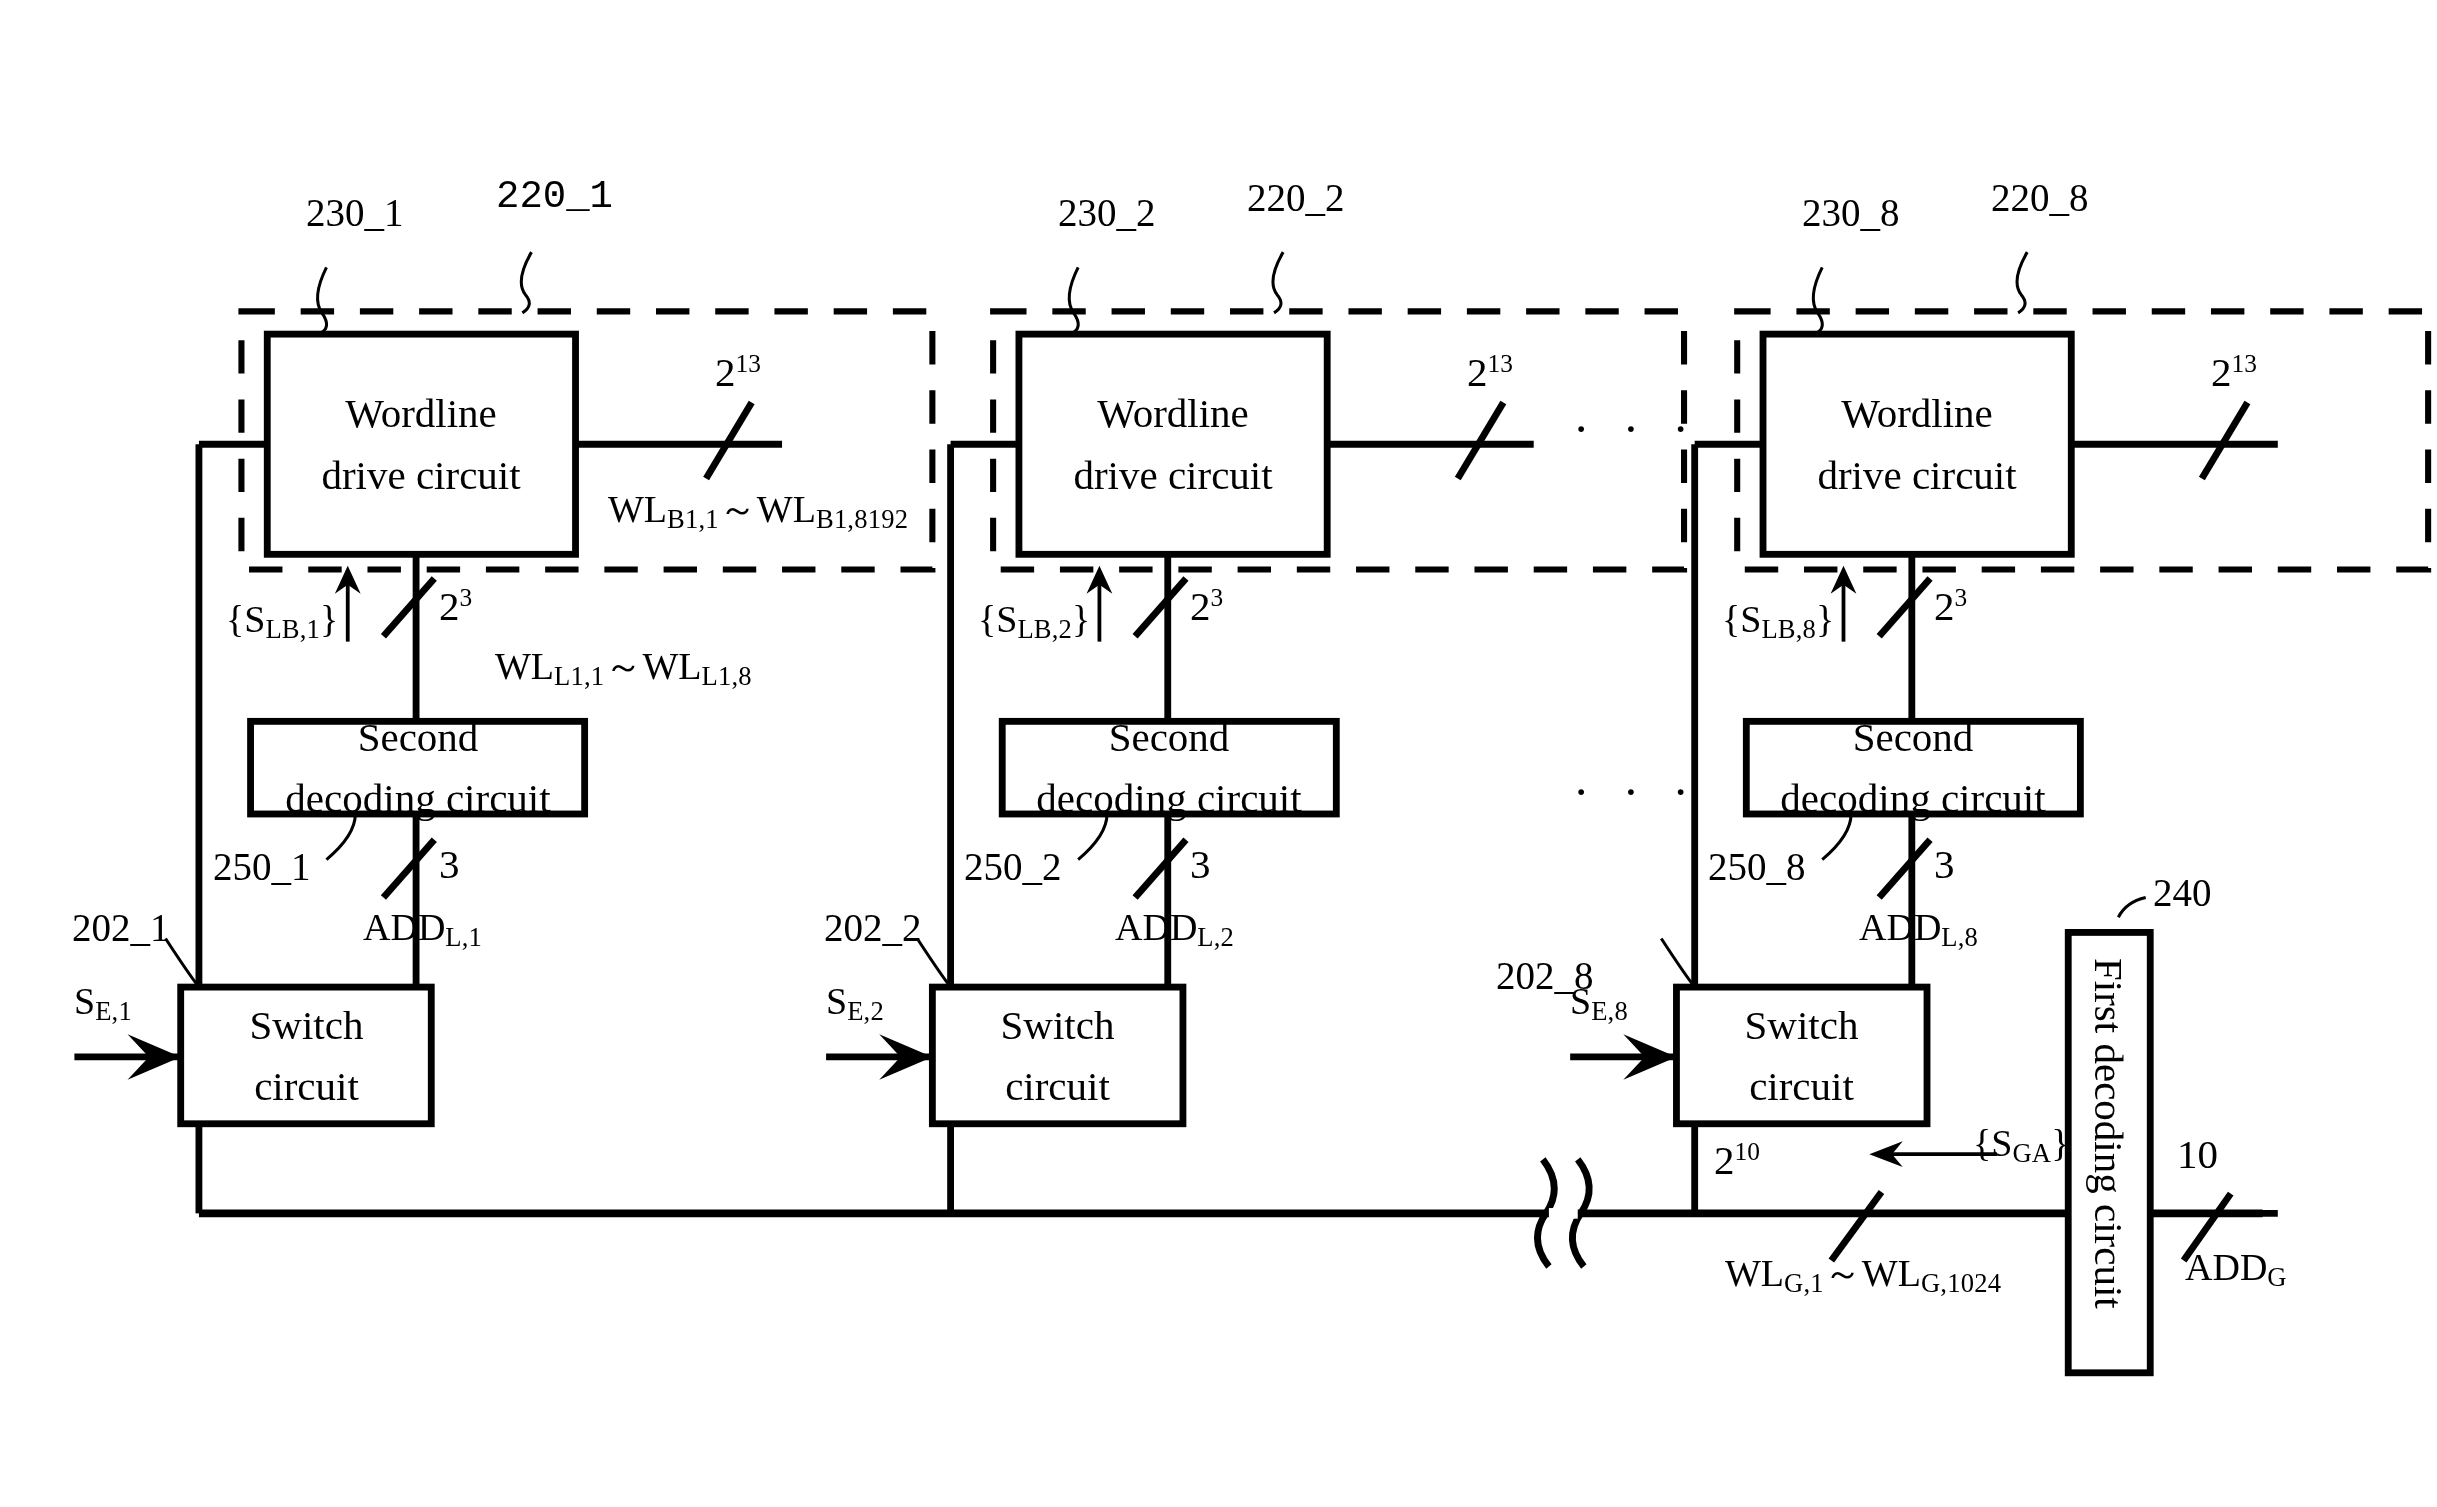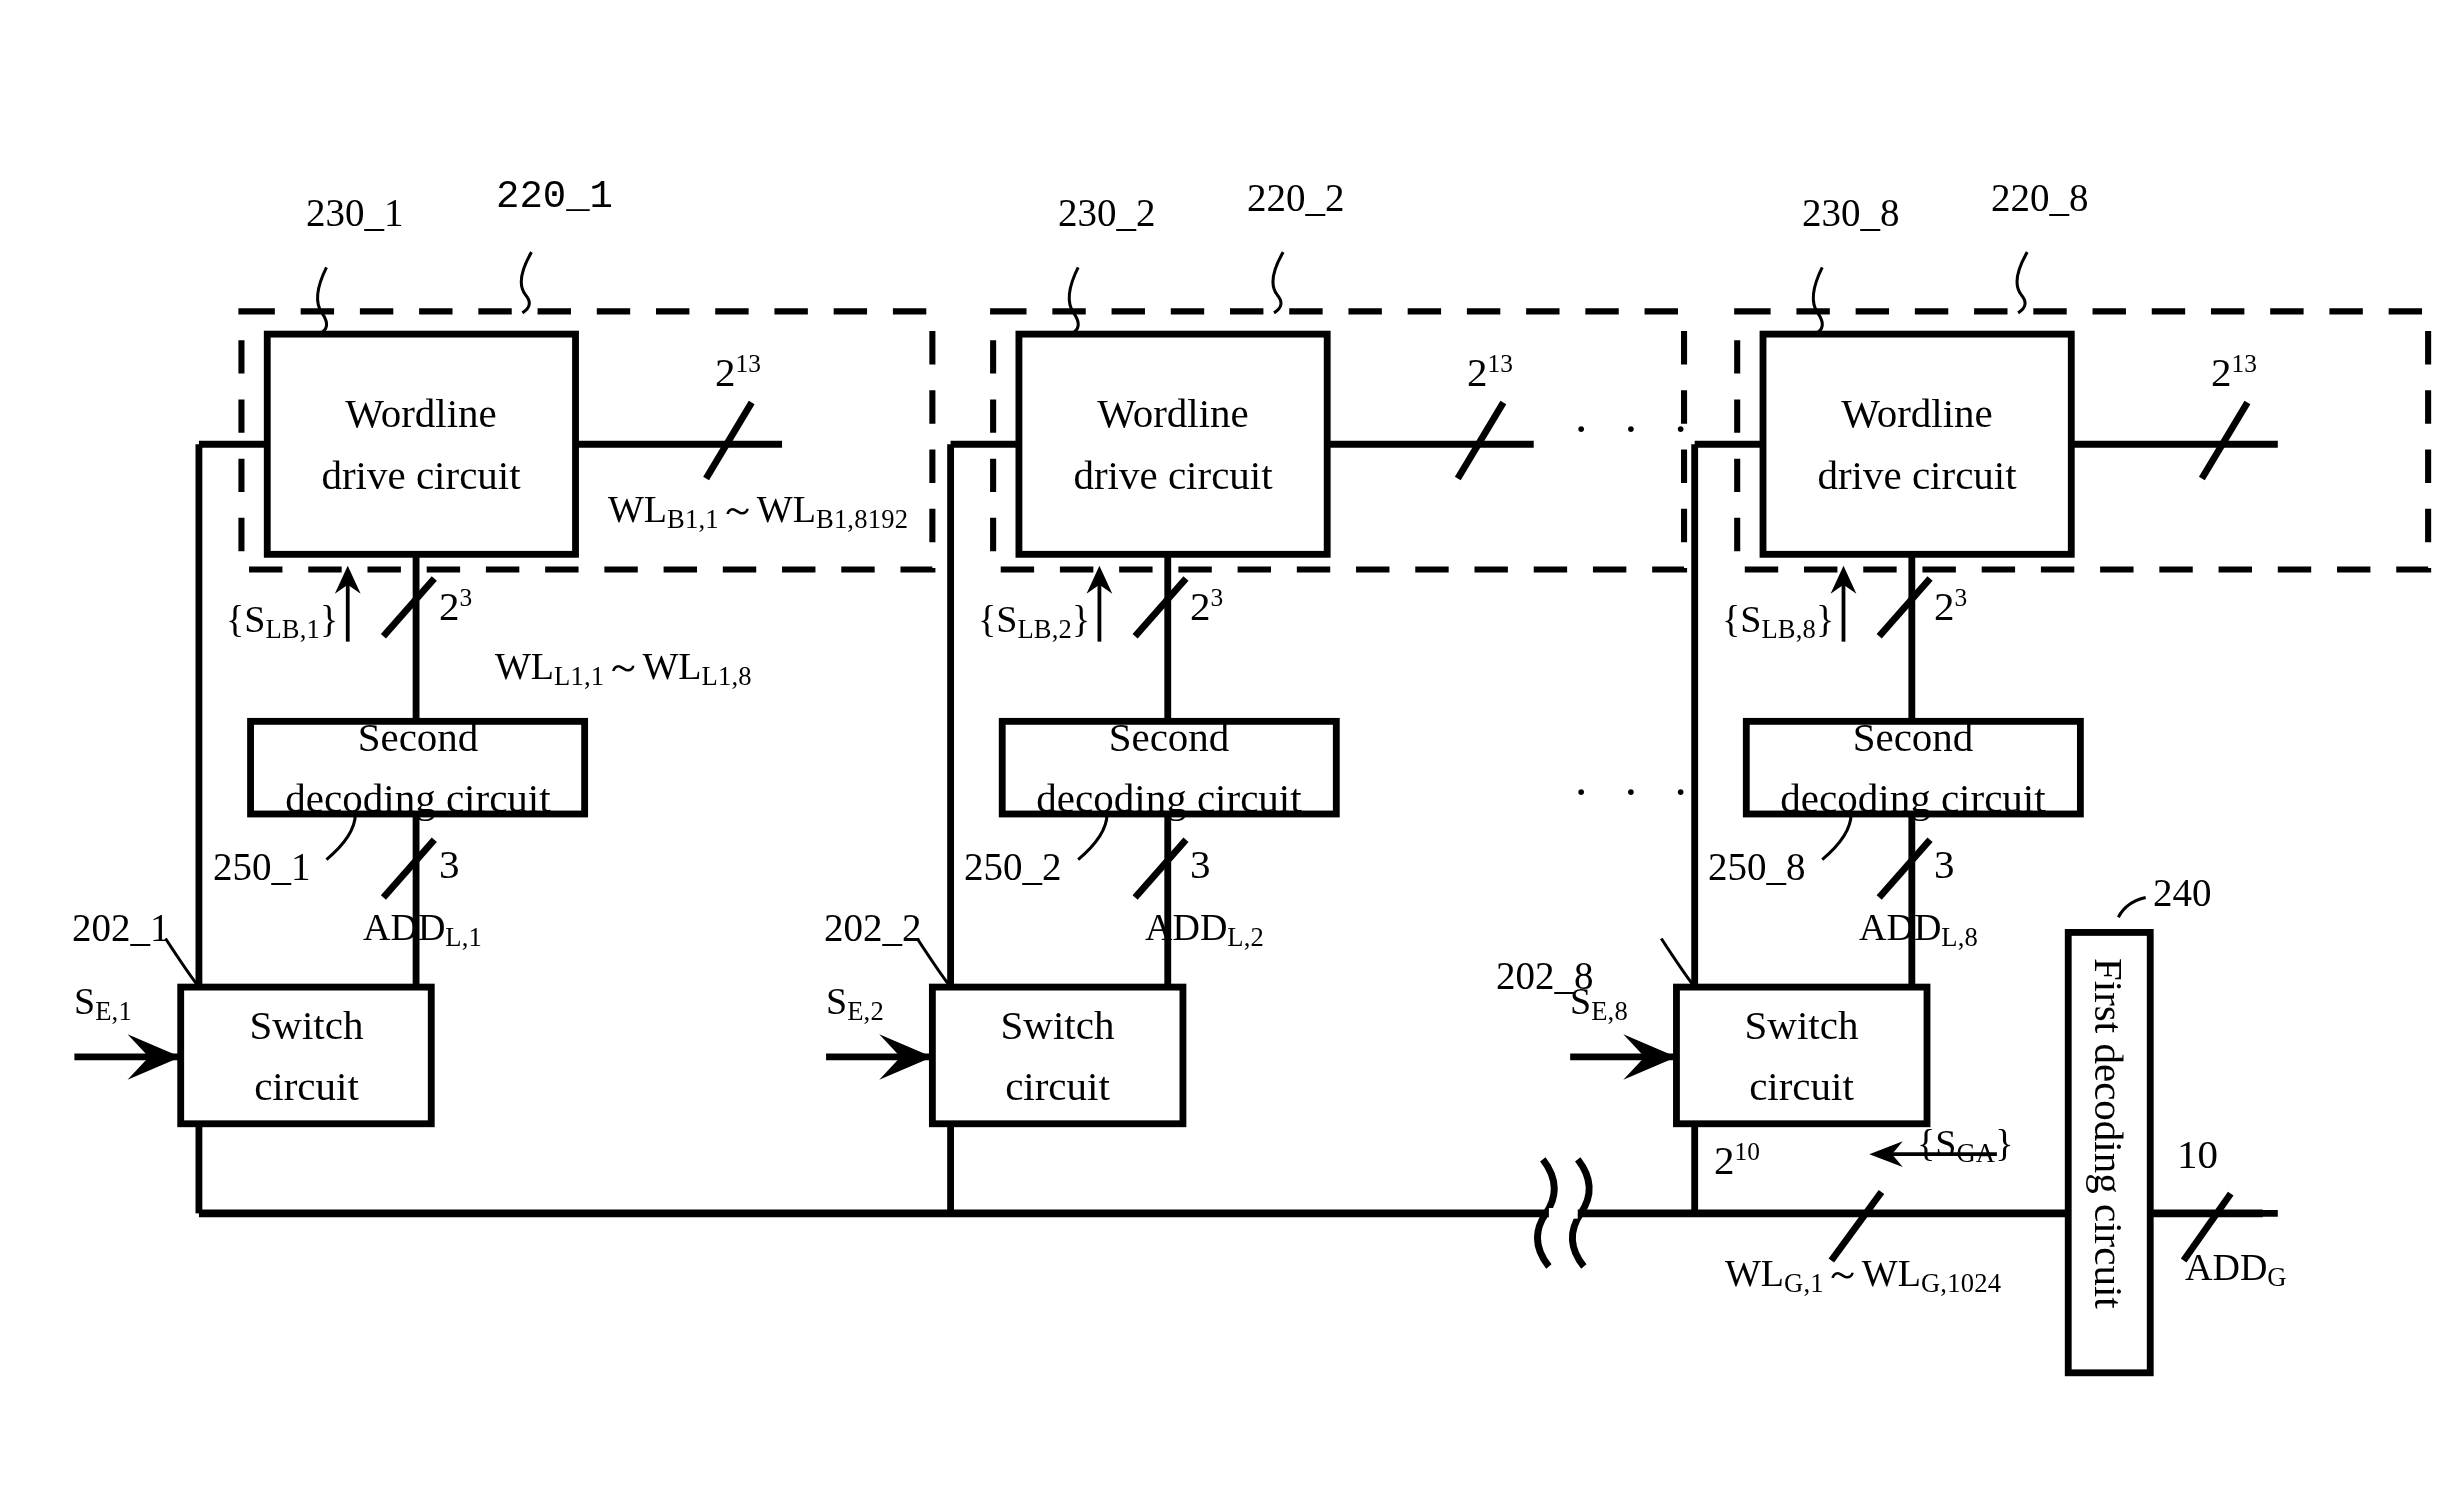--- a/index.html
+++ b/index.html
@@ -247,21 +247,21 @@
     <span>2</span><sup>3</sup>
   </div>
 
   <div class="boxtext" style="left:1002px; top:721px; width:334px; height:93px;">
     <span>Second</span>
     <span>decoding circuit</span>
   </div>
 
   <div class="lbl ref" style="left:964px; top:847px;">250_2</div>
   <div class="lbl num" style="left:1190px; top:844px;">3</div>
-  <div class="lbl sig" style="left:1145px; top:908px;">ADD<sub>L,2</sub></div>
+  <div class="lbl sig" style="left:1115px; top:908px;">ADD<sub>L,2</sub></div>
 
   <div class="lbl ref" style="left:824px; top:908px;">202_2</div>
   <div class="lbl sig" style="left:826px; top:982px;">S<sub>E,2</sub></div>
 
   <div class="boxtext" style="left:932px; top:987px; width:251px; height:137px;">
     <span>Switch</span>
     <span>circuit</span>
   </div>
 
   <div class="lbl ref" style="left:1802px; top:193px;">230_8</div>
@@ -299,21 +299,21 @@
     <span>circuit</span>
   </div>
 
   <div class="dots" style="left:1573px; top:404px;">· · ·</div>
   <div class="dots" style="left:1573px; top:767px;">· · ·</div>
 
   <div class="lbl pow" style="left:1714px; top:1139px;">
     <span>2</span><sup>10</sup>
   </div>
 
-  <div class="lbl sig" style="left:1917px; top:1124px;">{S<sub>GA</sub>}</div>
+  <div class="lbl sig" style="left:1973px; top:1124px;">{S<sub>GA</sub>}</div>
 
   <div class="lbl sig" style="left:1725px; top:1254px;">WL<sub>G,1</sub>～WL<sub>G,1024</sub></div>
 
   <div class="lbl num" style="left:2177px; top:1134px;">10</div>
 
   <div class="lbl sig" style="left:2185px; top:1248px;">ADD<sub>G</sub></div>
 
   <div class="lbl ref" style="left:2153px; top:873px;">240</div>
 
   <div class="vert-text" style="left:2133px; top:958px;">First decoding circuit</div>

